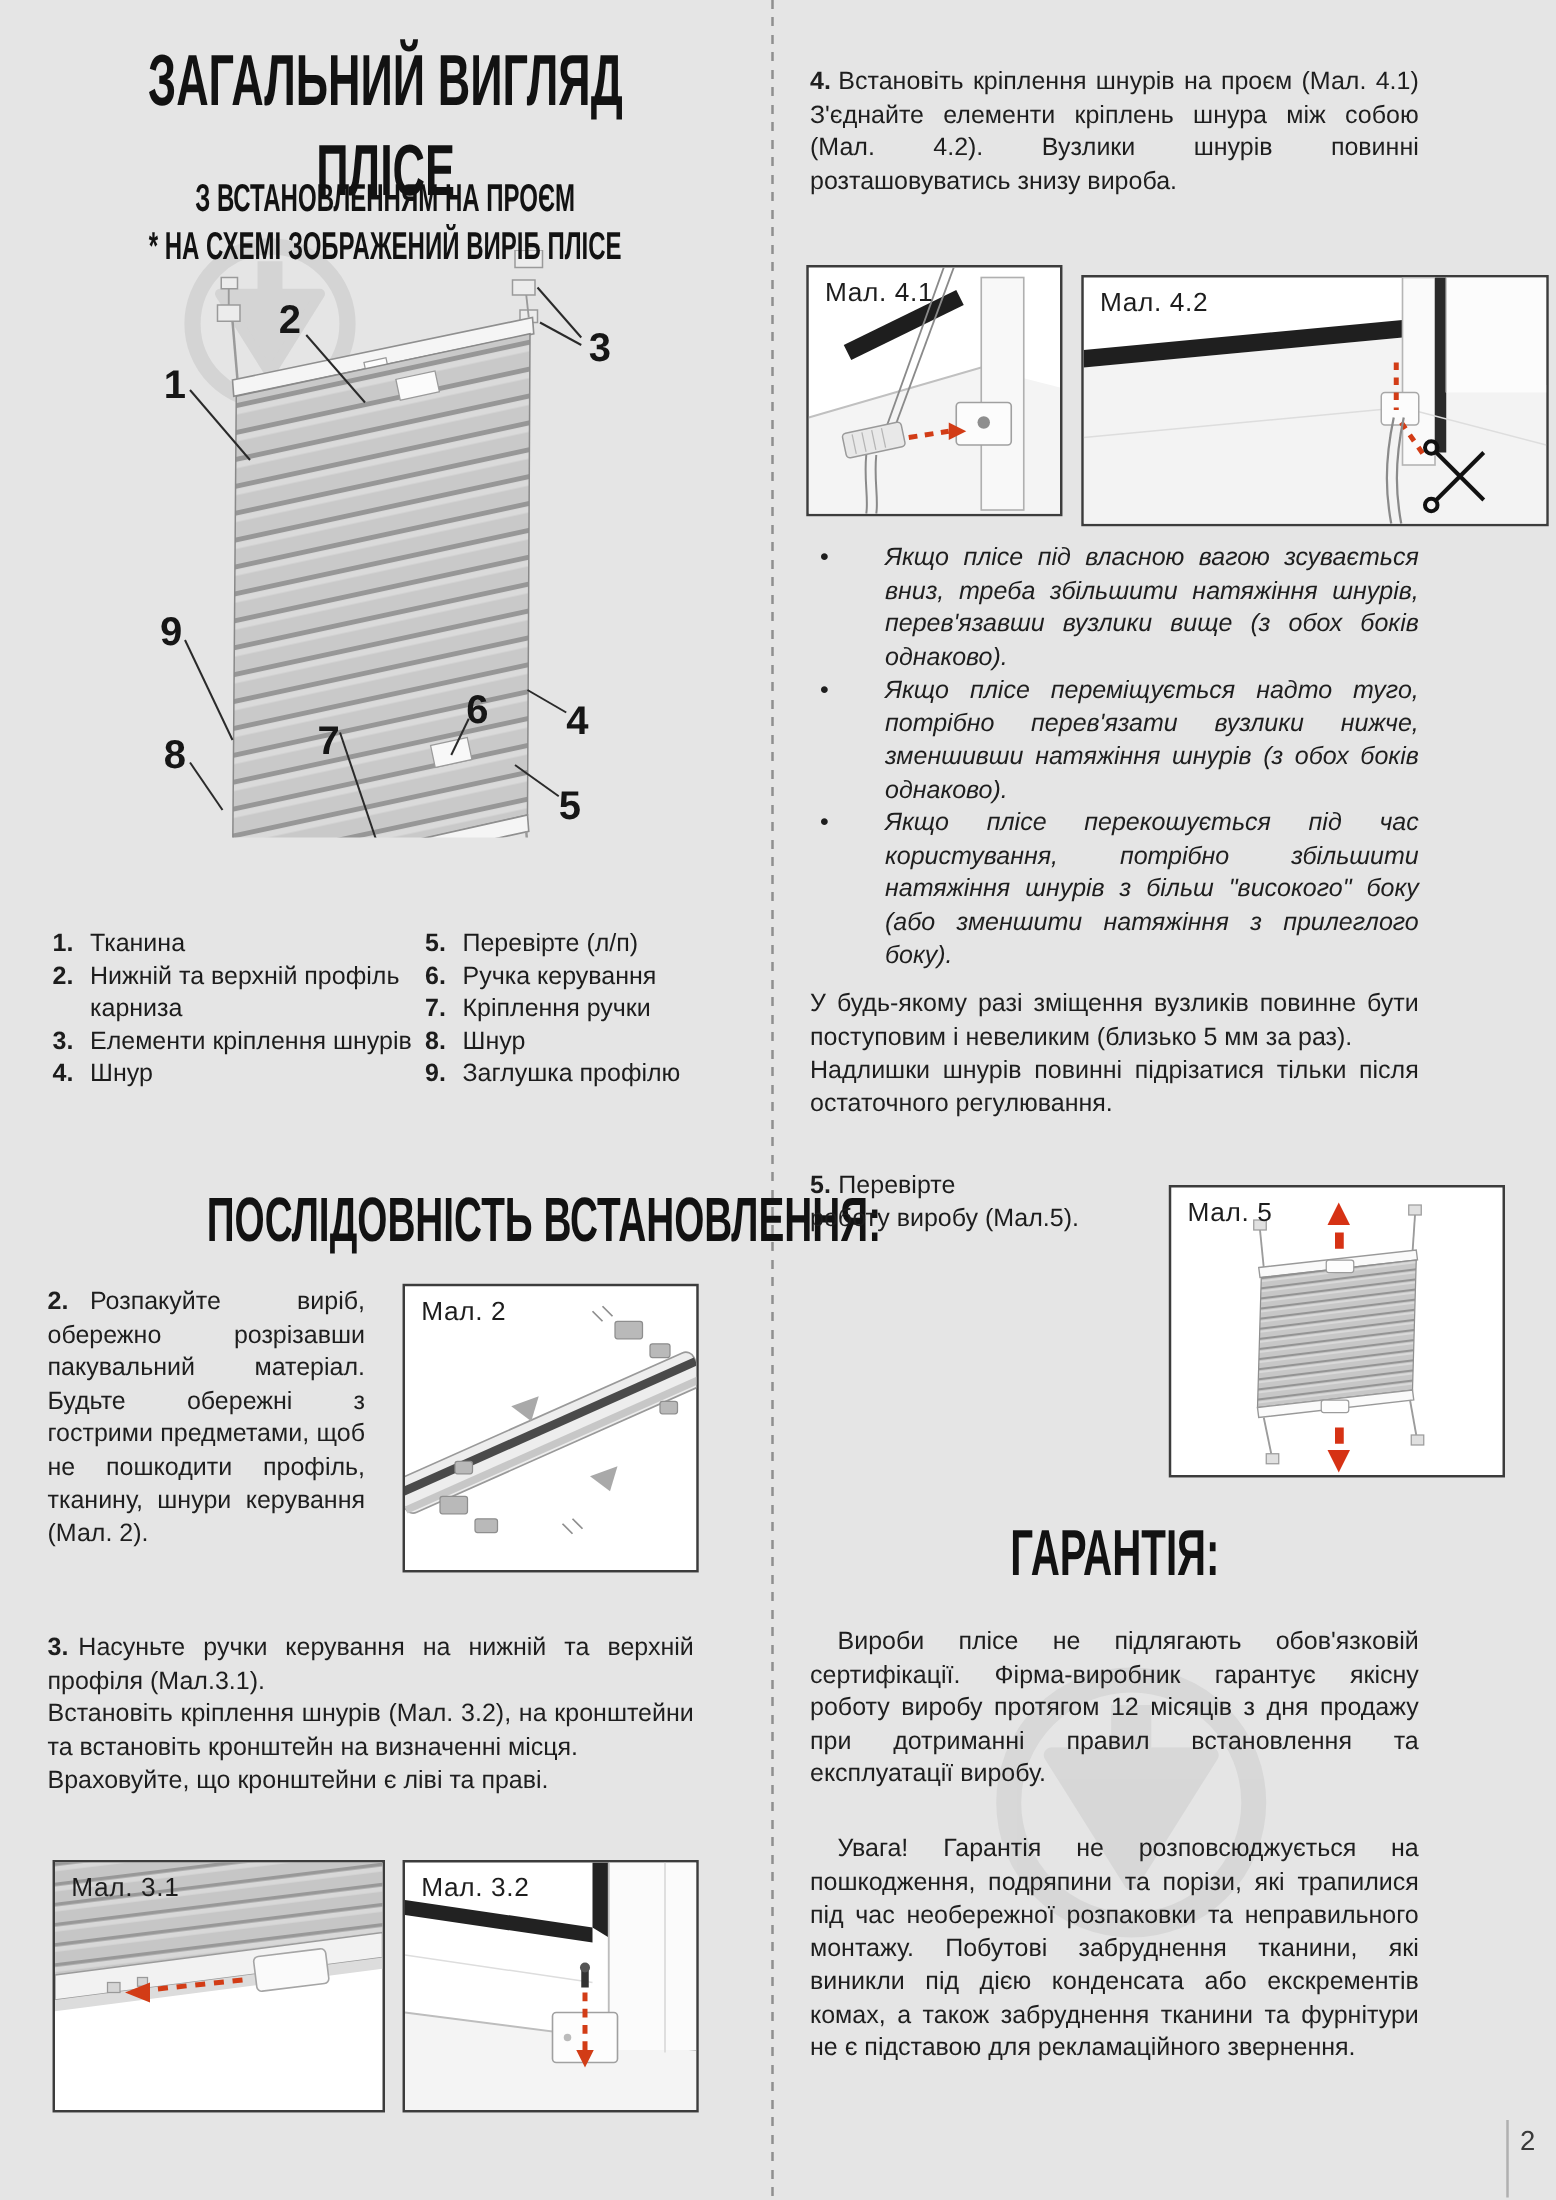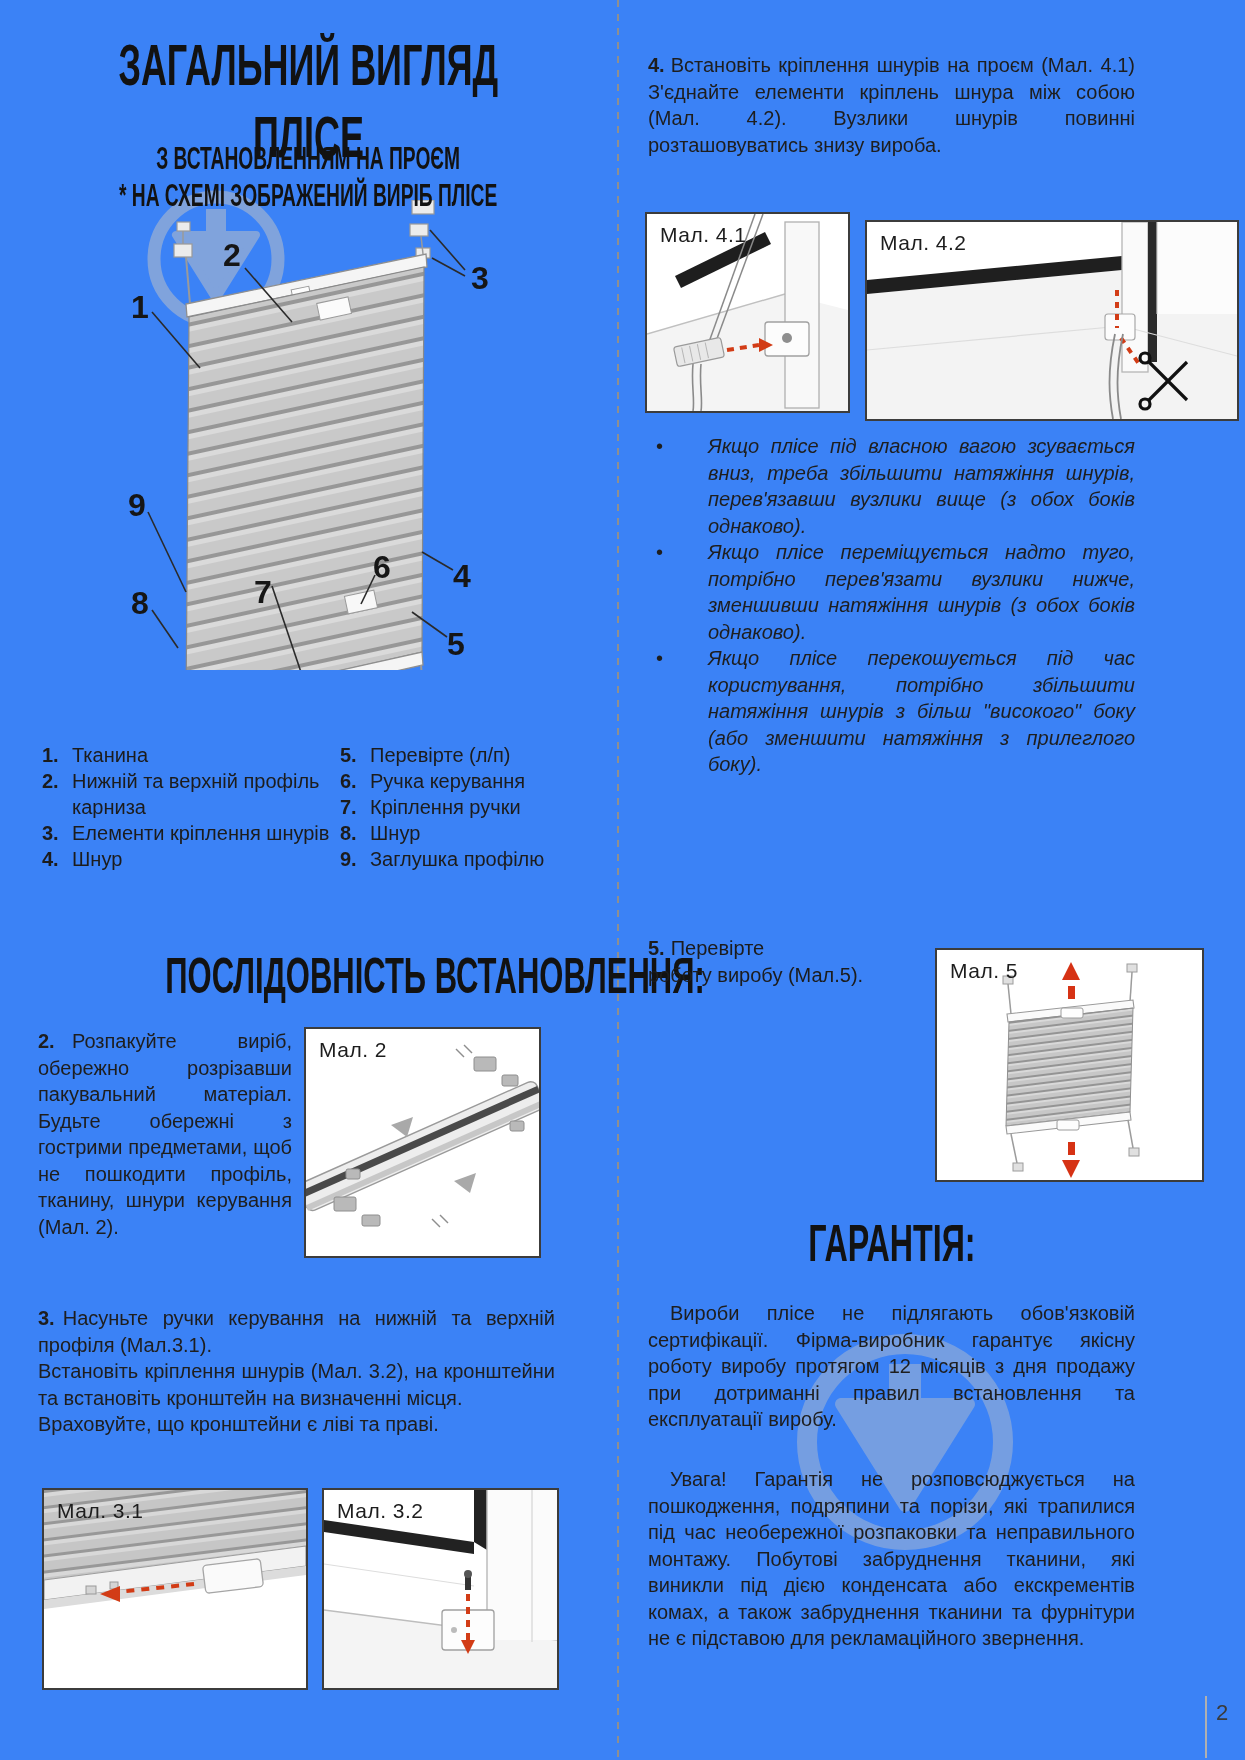--- a/index.html
+++ b/index.html
@@ -1,16 +1,16 @@
 <!DOCTYPE html>
 <html><head>
 <meta charset="utf-8">
 <style>
   html,body {margin:0; padding:0; background:#ffffff;}
-  #page {position:relative; width:1245px; height:1760px; background:#3b82f6;
+  #page {position:relative; width:1245px; height:1760px; background:#e5e5e5;
          font-family:"Liberation Sans", sans-serif; color:#1c1c1c; overflow:hidden;}
 
   .abs {position:absolute;}
 
   
   .cond {display:inline-block; font-weight:bold; white-space:nowrap;
          transform:scaleX(0.62); transform-origin:50% 50%; color:#121212;}
 
   .center-line {text-align:center; width:100%;}
 
@@ -183,21 +183,21 @@
   </div>
 
   <div class="abs center-line" style="left:0; top:950px; width:617px; z-index:2; line-height:52px;">
     <span class="cond" style="font-size:50px;">ПОСЛІДОВНІСТЬ ВСТАНОВЛЕННЯ:</span>
   </div>
 
   <div class="abs body-text" style="left:38px; top:1028px; width:254px; z-index:2;">
     <span class="num-b num-w">2.</span><span>Розпакуйте виріб, обережно розрізавши пакувальний матеріал. Будьте обережні з гострими предметами, щоб не пошкодити профіль, тканину, шнури керування (Мал. 2).</span>
   </div>
 
-  <div class="fig" style="left:304px; top:1027px; width:233px; height:227px;">
+  <div class="fig" style="left:322px; top:1027px; width:233px; height:227px;">
     <svg width="233" height="227" viewBox="0 0 233 227">
       <g transform="rotate(-24 116 118)">
         <rect x="-14" y="102" width="260" height="30" rx="7" fill="#ededed" stroke="#9a9a9a" stroke-width="1.4"></rect>
         <rect x="-14" y="109" width="260" height="7" fill="#4a4a4a"></rect>
         <rect x="-14" y="124" width="260" height="6" fill="#c7c7c7"></rect>
       </g>
       <g fill="#b9b9b9" stroke="#8e8e8e" stroke-width="1">
         <rect x="28" y="168" width="22" height="14" rx="2"></rect>
         <rect x="56" y="186" width="18" height="11" rx="2"></rect>
         <rect x="168" y="28" width="22" height="14" rx="2"></rect>
@@ -326,20 +326,24 @@
     <div class="bullet-row">
       <span class="bullet-dot">•</span>
       <span class="bullet-text">Якщо плісе переміщується надто туго, потрібно перев'язати вузлики нижче, зменшивши натяжіння шнурів (з обох боків однаково).</span>
     </div>
     <div class="bullet-row">
       <span class="bullet-dot">•</span>
       <span class="bullet-text">Якщо плісе перекошується під час користування, потрібно збільшити натяжіння шнурів з більш "високого" боку (або зменшити натяжіння з прилеглого боку).</span>
     </div>
   </div>
 
+  <div class="abs body-text" style="left:648px; top:790px; width:487px; z-index:2;">
+    <div>У будь-якому разі зміщення вузликів повинне бути поступовим і невеликим (близько 5 мм за раз).</div>
+    <div>Надлишки шнурів повинні підрізатися тільки після остаточного регулювання.</div>
+  </div>
 
   <div class="abs step5" style="left:648px; top:935px; width:270px; z-index:2;">
     <div><span class="num-b" style="margin-right:6px;">5.</span><span>Перевірте</span></div>
     <div>роботу виробу (Мал.5).</div>
   </div>
 
   <div class="fig" style="left:935px; top:948px; width:265px; height:230px;">
     <svg width="265" height="230" viewBox="0 0 265 230">
       <defs>
         <pattern id="p5" width="12" height="8" patternUnits="userSpaceOnUse" patternTransform="rotate(-7)">

